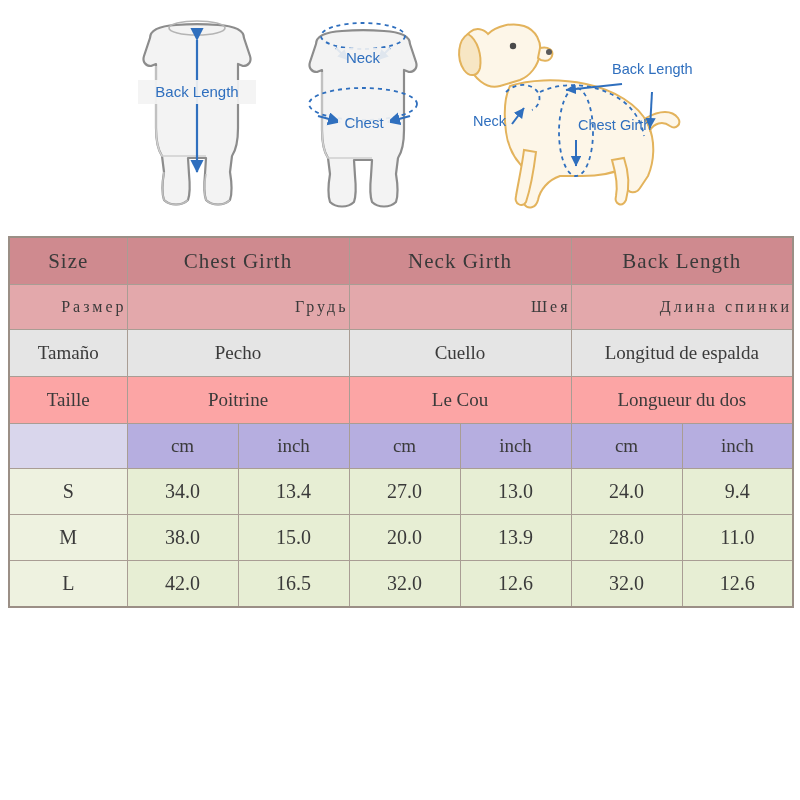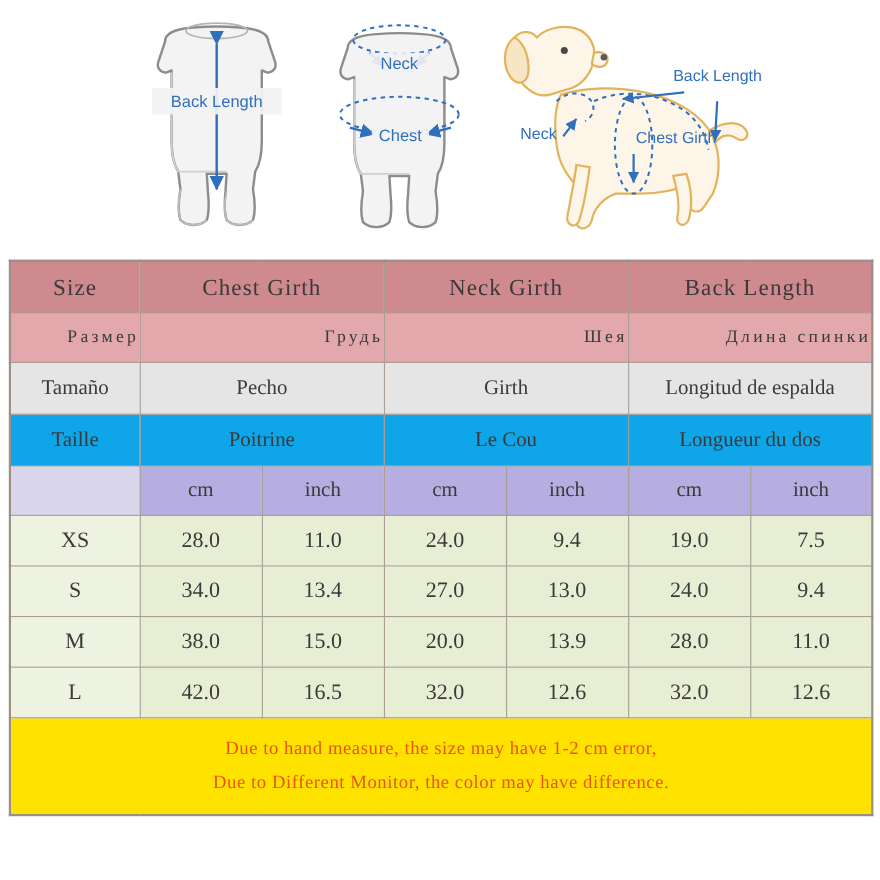--- a/index.html
+++ b/index.html
@@ -61,21 +61,21 @@
     font-size: 16px;
     letter-spacing: 3px;
     text-align: right;
   }
   .row-es td {
     background: #e5e5e5;
     height: 46px;
     font-size: 19px;
   }
   .row-fr td {
-    background: #0ea5e9;
+    background: #fca5a5;
     height: 46px;
     font-size: 19px;
   }
   .row-units td {
     background: #b6aee0;
     height: 44px;
     font-size: 19px;
   }
   .row-units td.blank {
     background: #d9d6ec;
@@ -231,49 +231,40 @@
       </tr>
       <tr class="row-ru">
         <td>Размер</td>
         <td colspan="2">Грудь</td>
         <td colspan="2">Шея</td>
         <td colspan="2">Длина спинки</td>
       </tr>
       <tr class="row-es">
         <td>Tamaño</td>
         <td colspan="2">Pecho</td>
-        <td colspan="2">Girth</td>
+        <td colspan="2">Cuello</td>
         <td colspan="2">Longitud de espalda</td>
       </tr>
       <tr class="row-fr">
         <td>Taille</td>
         <td colspan="2">Poitrine</td>
         <td colspan="2">Le Cou</td>
         <td colspan="2">Longueur du dos</td>
       </tr>
       <tr class="row-units">
         <td class="blank"></td>
         <td>cm</td>
         <td>inch</td>
         <td>cm</td>
         <td>inch</td>
         <td>cm</td>
         <td>inch</td>
       </tr>
 
       <tr class="row-data">
-        <td class="size-cell">XS</td>
-        <td>28.0</td>
-        <td>11.0</td>
-        <td>24.0</td>
-        <td>9.4</td>
-        <td>19.0</td>
-        <td>7.5</td>
-      </tr>
-      <tr class="row-data">
         <td class="size-cell">S</td>
         <td>34.0</td>
         <td>13.4</td>
         <td>27.0</td>
         <td>13.0</td>
         <td>24.0</td>
         <td>9.4</td>
       </tr>
       <tr class="row-data">
         <td class="size-cell">M</td>
@@ -287,24 +278,16 @@
       <tr class="row-data">
         <td class="size-cell">L</td>
         <td>42.0</td>
         <td>16.5</td>
         <td>32.0</td>
         <td>12.6</td>
         <td>32.0</td>
         <td>12.6</td>
       </tr>
 
-      <tr class="note-row">
-        <td colspan="7">
-          <div class="note-box">
-            <span class="note-line">Due to hand measure, the size may have 1-2 cm error,</span>
-            <span class="note-line">Due to Different Monitor, the color may have difference.</span>
-          </div>
-        </td>
-      </tr>
     </tbody>
   </table>
 
 </div>
 
 </body></html>

